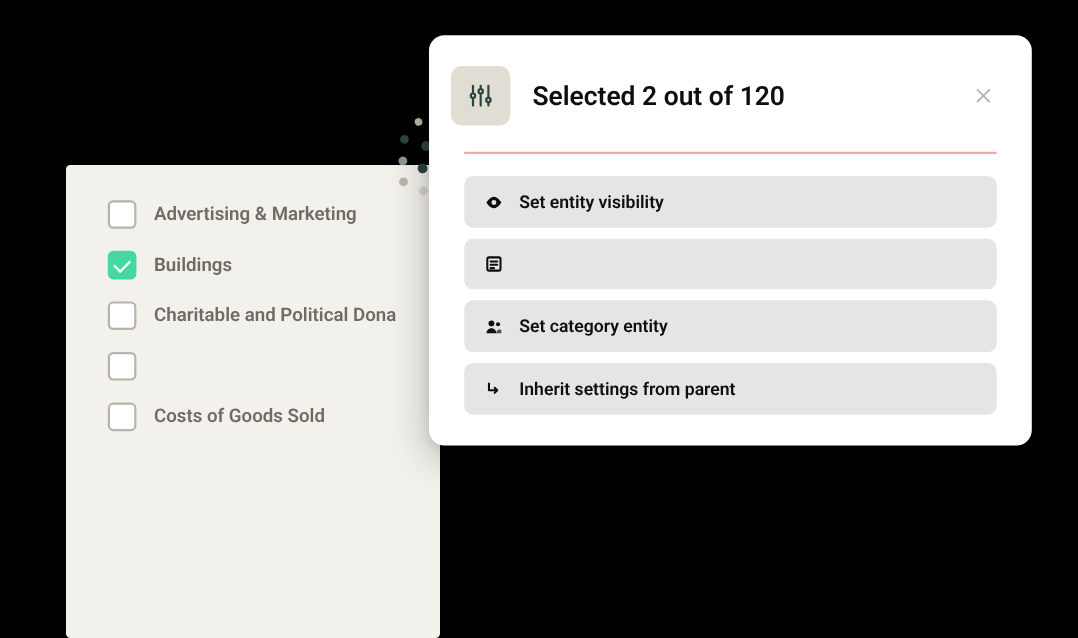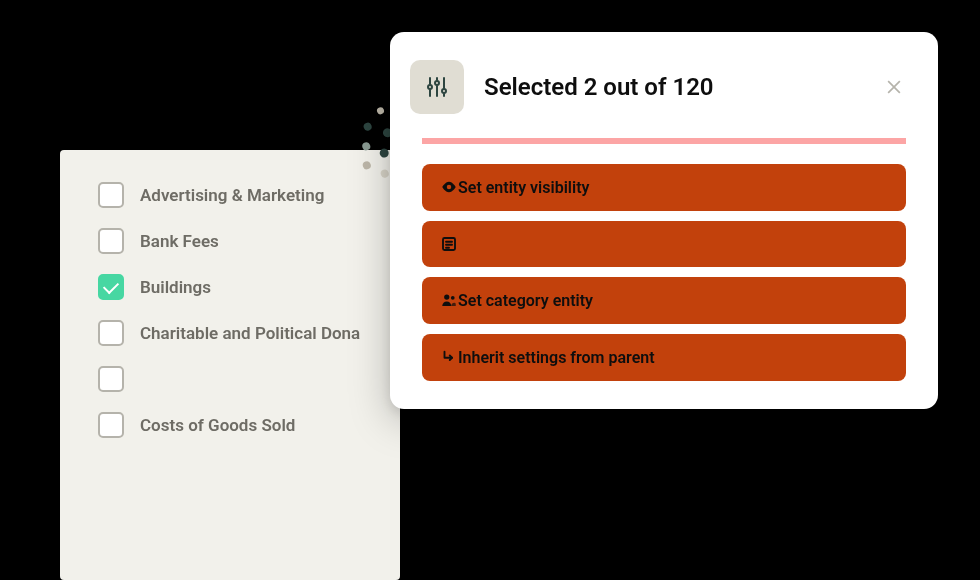--- a/index.html
+++ b/index.html
@@ -82,21 +82,21 @@
       background: #fff;
       border-radius: 14px;
       padding: 28px 32px 28px 32px;
       box-shadow: 0 10px 40px rgba(0,0,0,0.25), 0 4px 12px rgba(0,0,0,0.1);
     }
     .modal-header {
       display: flex;
       align-items: center;
       gap: 20px;
       padding-bottom: 24px;
-      border-bottom: 6px solid #fca5a5;
+      border-bottom: 2px solid #fca5a5;
       margin-bottom: 20px;
       position: relative;
     }
     .filter-icon-box {
       width: 54px;
       height: 54px;
       background: #e0ddd3;
       border-radius: 10px;
       display: flex;
       align-items: center;
@@ -123,22 +123,23 @@
       justify-content: center;
     }
     .close-btn svg {
       width: 20px;
       height: 20px;
       stroke: #b5b3ab;
       stroke-width: 2;
     }
     .action-item {
       display: flex;
-      align-items: flex-start;
-      background: #c2410c;
+      align-items: flex-end;
+      gap: 14px;
+      background: #e5e5e5;
       border-radius: 8px;
       padding: 14px 18px;
       margin-bottom: 10px;
       cursor: pointer;
     }
     .action-item:last-child {
       margin-bottom: 0;
     }
     .action-icon {
       width: 18px;
@@ -158,24 +159,20 @@
       color: #0e0e0e;
     }
   </style>
 </head>
 <body>
 
 <div class="list-panel">
   <div class="list-item">
     <div class="checkbox"></div>
     <span class="item-label">Advertising &amp; Marketing</span>
-  </div>
-  <div class="list-item">
-    <div class="checkbox"></div>
-    <span class="item-label">Bank Fees</span>
   </div>
   <div class="list-item">
     <div class="checkbox checked"></div>
     <span class="item-label">Buildings</span>
   </div>
   <div class="list-item">
     <div class="checkbox"></div>
     <span class="item-label">Charitable and Political Dona</span>
   </div>
   <div class="list-item">

